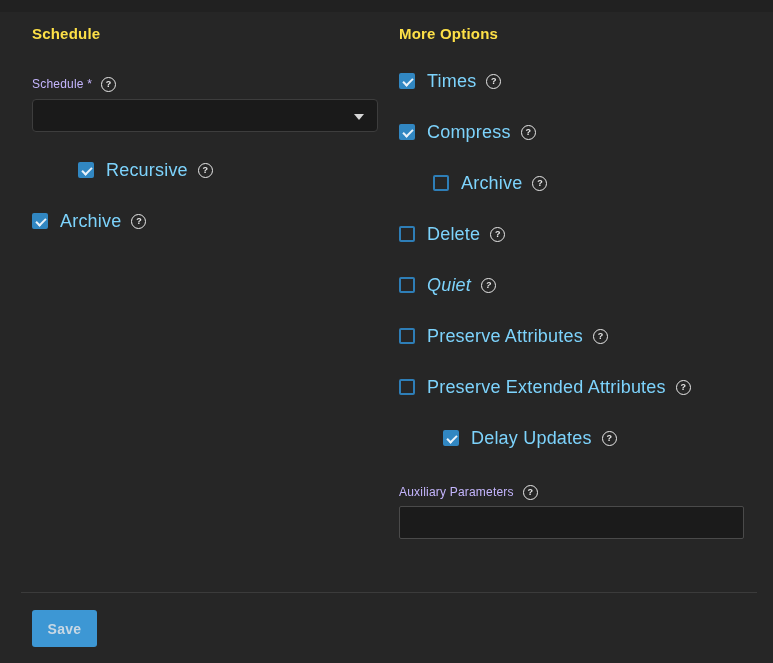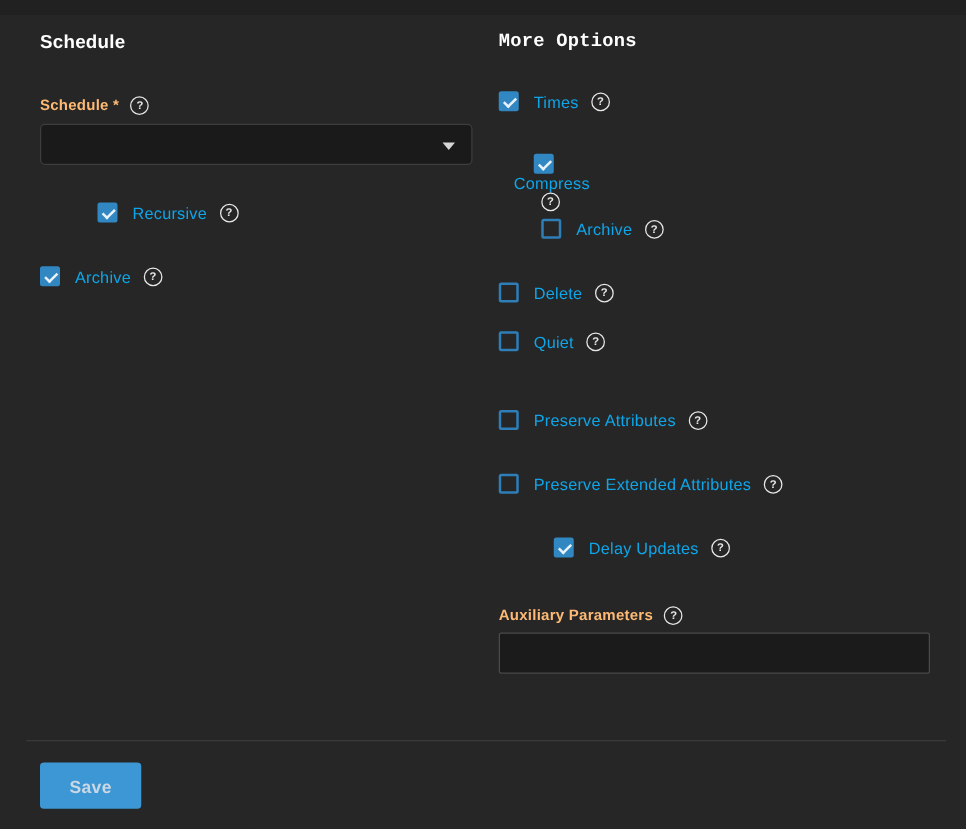--- a/index.html
+++ b/index.html
@@ -15,38 +15,38 @@
     overflow: hidden;
   }
   .top-shadow {
     position: absolute;
     left: 0; top: 0;
     width: 773px; height: 12px;
     background: #212121;
   }
   .section-title {
     position: absolute;
-    color: #ffffff;
+    color: #fde047;
     font-size: 15px;
     font-weight: bold;
     letter-spacing: 0.2px;
   }
   #schedule-title { left: 32px; top: 25px; }
-  #more-options-title { left: 399px; top: 25px; font-family: Liberation Mono, monospace; }
+  #more-options-title { left: 399px; top: 25px; }
 
   .field-label-row {
     position: absolute;
     display: flex;
     align-items: center;
     height: 16px;
   }
   .field-label {
-    color: #fdba74;
+    color: #c4b5fd;
     font-size: 12px;
-    font-weight: bold;
+    font-weight: normal;
     letter-spacing: 0.2px;
   }
   .help-icon {
     width: 13px;
     height: 13px;
     margin-left: 9px;
     border: 1.5px solid #e8e8e8;
     border-radius: 50%;
     display: flex;
     align-items: center;
@@ -111,35 +111,35 @@
     content: "";
     position: absolute;
     left: 2px; top: 3px;
     width: 8px; height: 4px;
     border-left: 2px solid #e9f2fa;
     border-bottom: 2px solid #e9f2fa;
     transform: rotate(-45deg);
   }
   .cb-label {
     margin-left: 12px;
-    color: #0ea5e9;
-    font-size: 13px;
+    color: #7dd3fc;
+    font-size: 18px;
     letter-spacing: 0.2px;
   }
   .cb-row .help-icon { margin-left: 10px; }
 
   
   #row-recursive { left: 32px; top: 161px; margin-left: 46px; }
   #row-enabled   { left: 32px; top: 212px; }
   
   #row-times     { left: 399px; top: 72px; }
-  #row-compress  { left: 399px; top: 123px; flex-direction: column; }
+  #row-compress  { left: 399px; top: 123px; }
   #row-archive   { left: 399px; top: 174px; margin-left: 34px; }
   #row-delete    { left: 399px; top: 225px; align-items: center; }
-  #row-quiet     { left: 399px; top: 264px; }
+  #row-quiet     { left: 399px; top: 276px; font-style: italic; }
   #row-preserve-permissions { left: 399px; top: 327px; }
   #row-preserve-xattrs      { left: 399px; top: 378px; }
   #row-delay-updates        { left: 399px; top: 429px; margin-left: 44px; }
 
   .text-input {
     position: absolute;
     left: 399px; top: 506px;
     width: 345px; height: 33px;
     box-sizing: border-box;
     background: #1b1b1b;
@@ -155,21 +155,21 @@
   .divider {
     position: absolute;
     left: 21px; top: 592px;
     width: 736px; height: 1px;
     background: #3b3b3b;
   }
 
   .save-button {
     position: absolute;
     left: 32px; top: 610px;
-    width: 81px; height: 37px;
+    width: 65px; height: 37px;
     background: #3d97d4;
     border: none;
     border-radius: 3px;
     color: #c9d8e4;
     font-size: 14px;
     font-weight: bold;
     font-family: "Liberation Sans", sans-serif;
     letter-spacing: 0.3px;
     cursor: pointer;
   }

